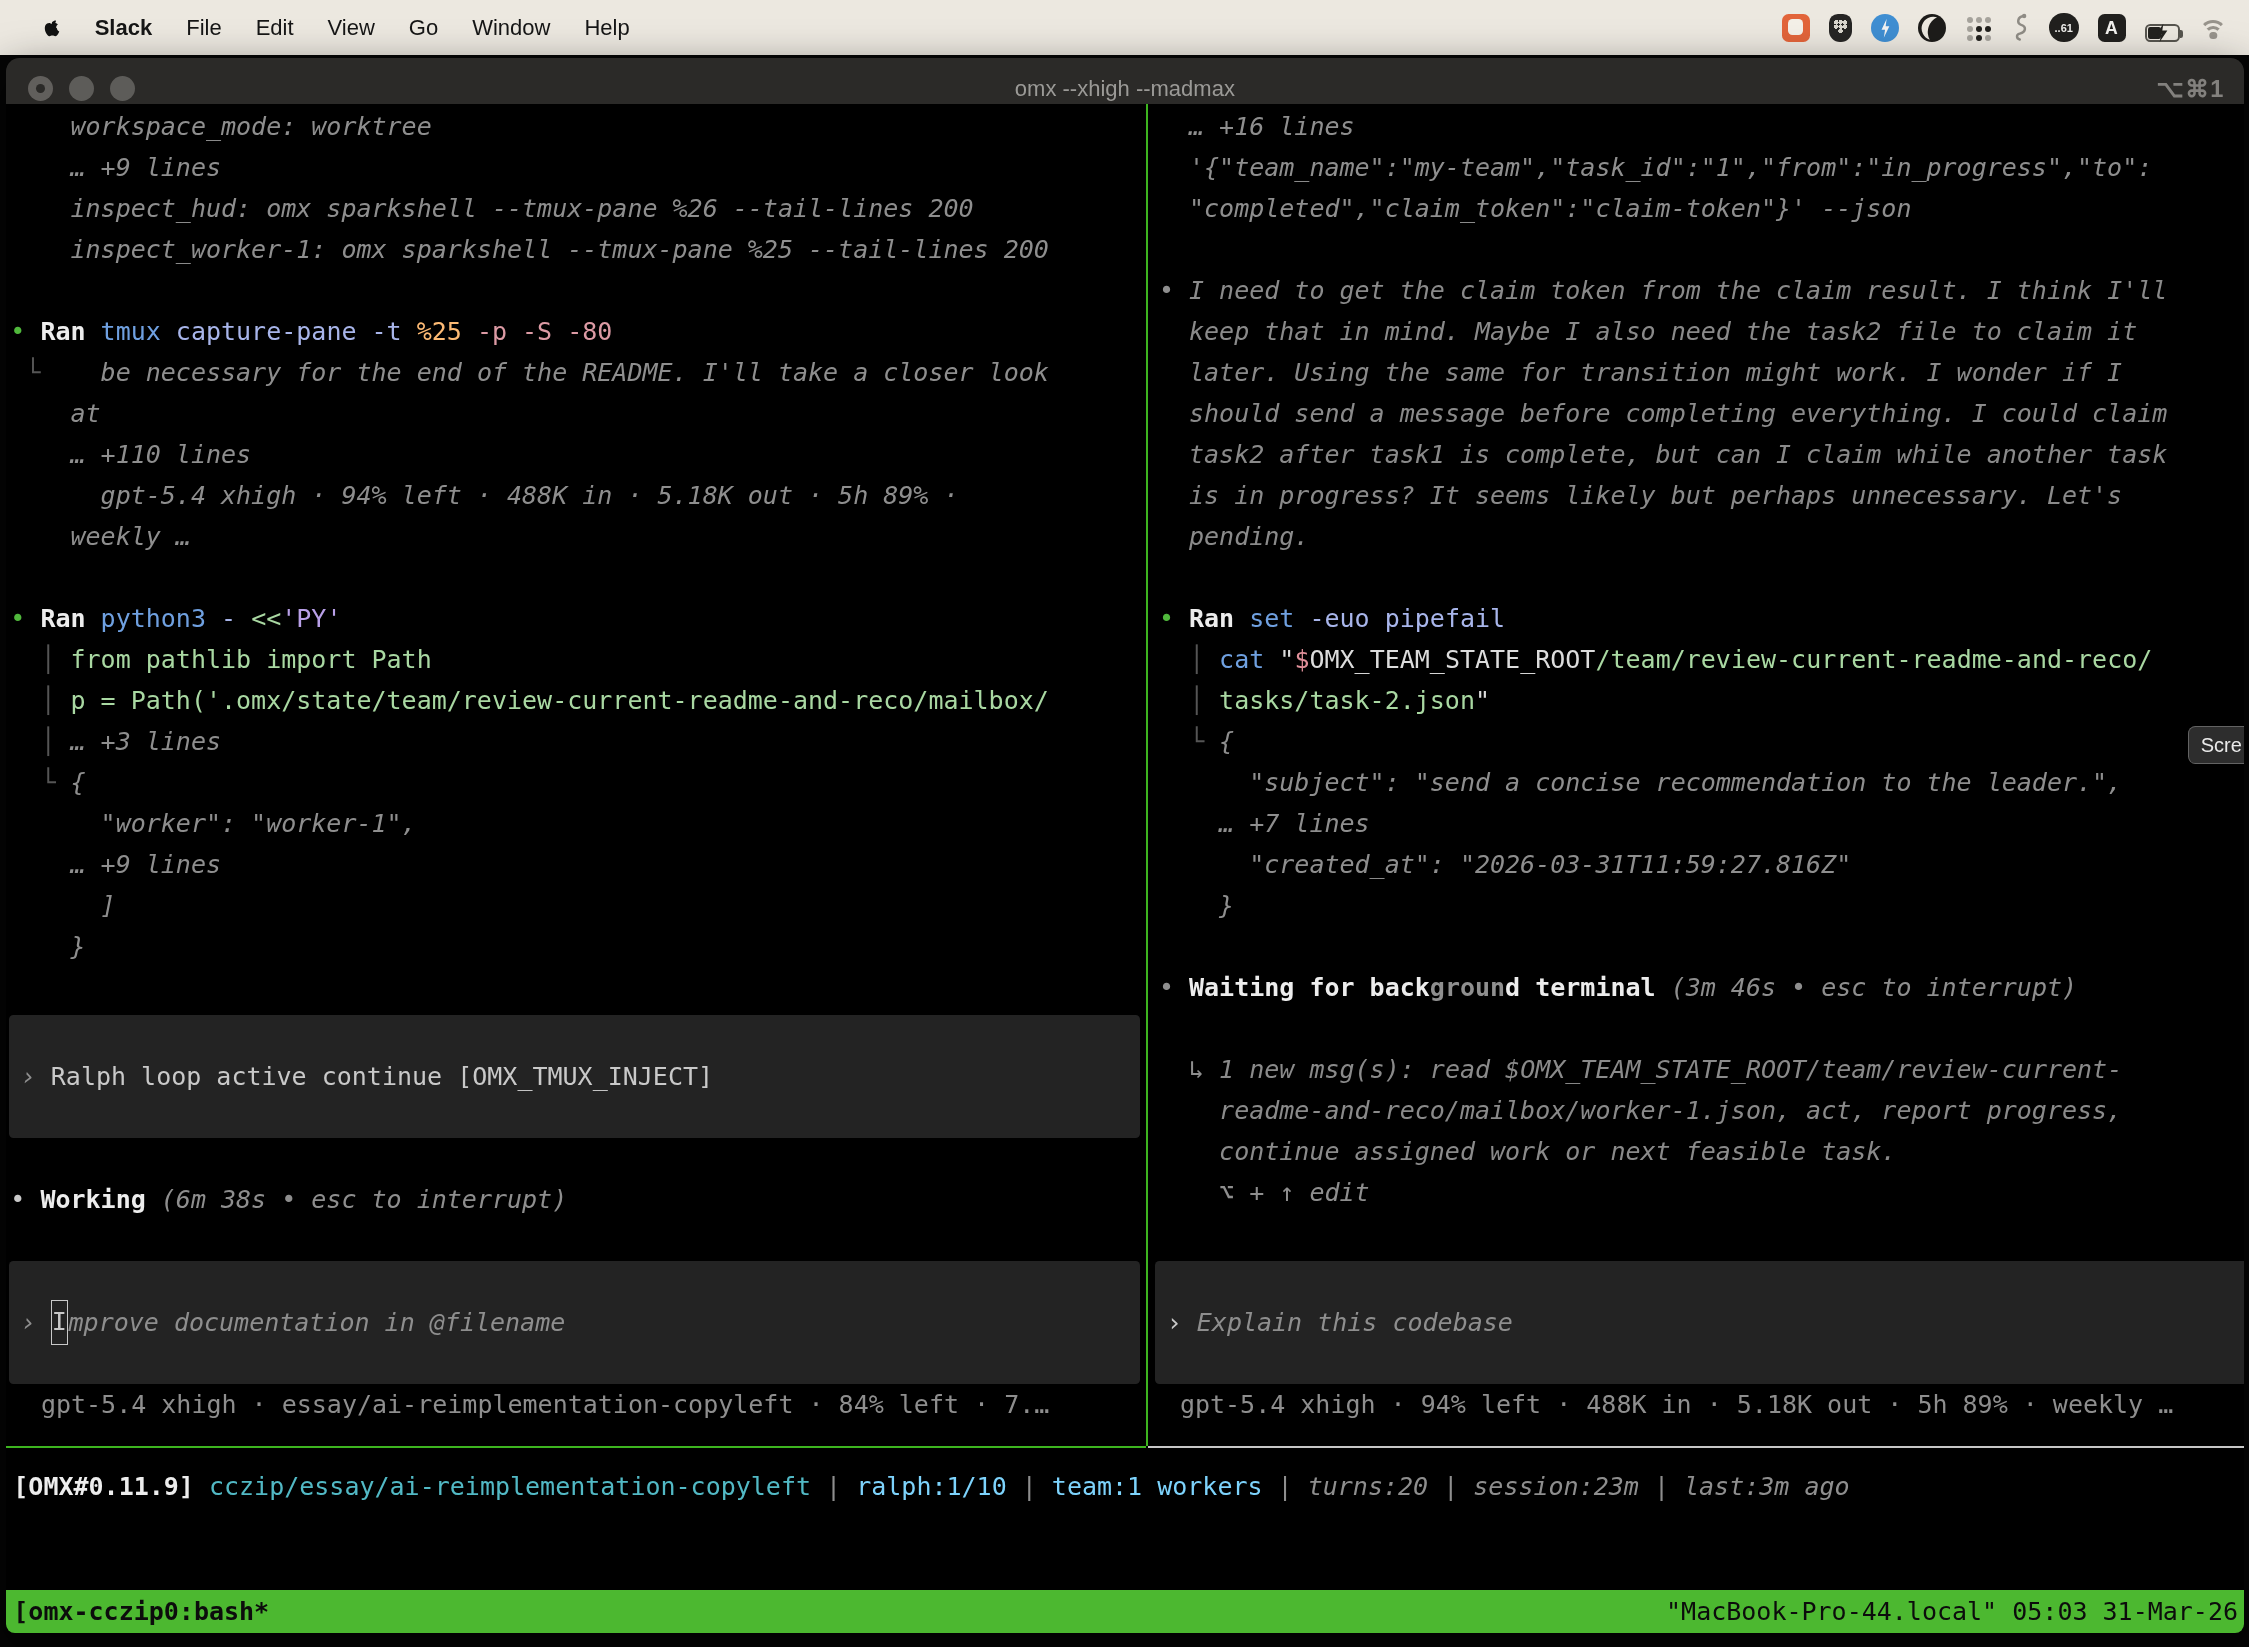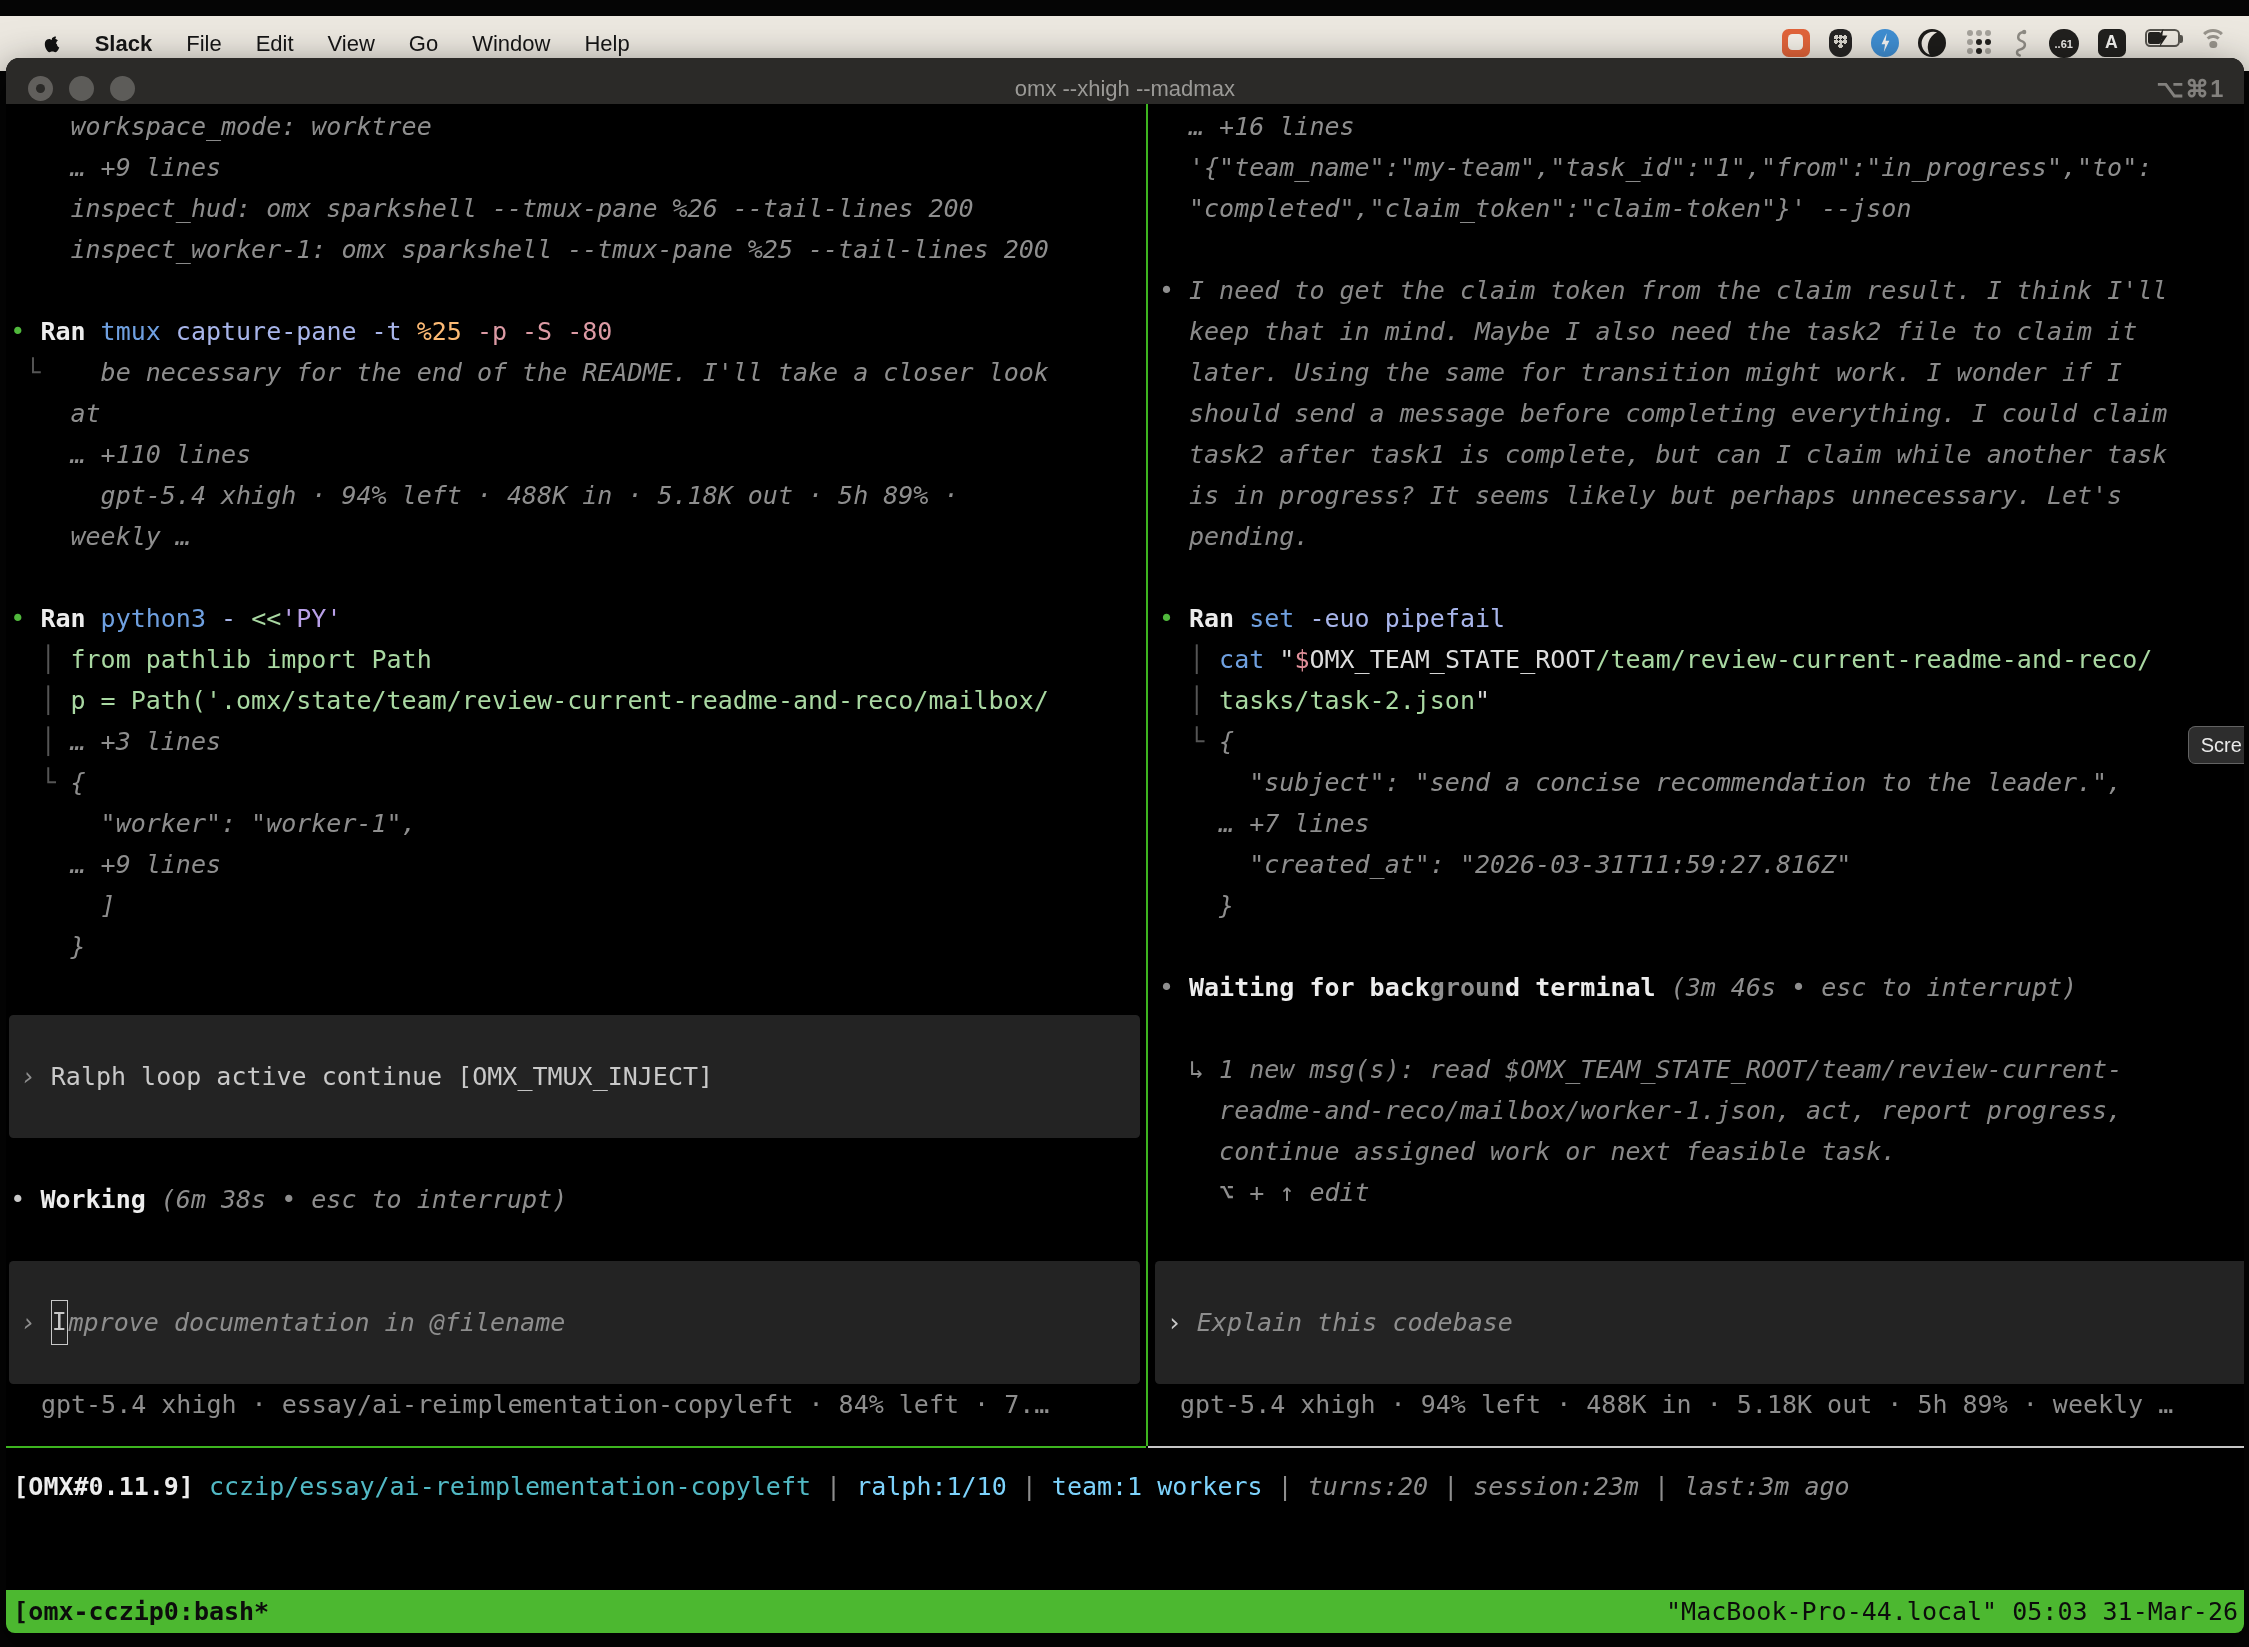--- a/index.html
+++ b/index.html
@@ -1,25 +1,25 @@
 <!DOCTYPE html>
 <html style="font-size:11.8px"><head>
 <meta charset="utf-8">
 <style>
   html,body{margin:0;padding:0;background:#050505;width:2250px;height:1648px;overflow:hidden;}
   *{box-sizing:border-box;}
 
   
-  .menubar{position:absolute;top:16px;left:0;width:2250px;height:55px;background:#ece8e0;
+  .menubar{position:absolute;top:0;left:0;width:2250px;height:55px;background:#ece8e0;
     display:flex;align-items:center;font-family:"Liberation Sans",sans-serif;font-size:22px;color:#161616;gap:28px;}
   .menubar-left{display:flex;align-items:center;gap:34px;padding-left:43px;}
   .apple{width:17.7px;height:20.7px;display:inline-block;}
   .menu-app{font-weight:700;}
   .menu-item{font-weight:400;cursor:default;}
-  .menubar-right{margin-left:auto;display:flex;align-items:flex-start;gap:19px;padding-right:22px;}
+  .menubar-right{margin-left:auto;display:flex;align-items:flex-end;gap:19px;padding-right:22px;}
   .sicon{position:relative;display:flex;align-items:center;justify-content:center;}
   .ic-chat{width:28px;height:28px;background:#e2643a;border-radius:6.6px;}
   .ic-chat::after{content:"";position:absolute;left:6.6px;top:5.2px;width:14.8px;height:16px;background:#f4f0e8;border-radius:4.4px;}
   .ic-shield{width:23.6px;height:28px;background:#262524;border-radius:8.9px 8.9px 11px 11px;}
   .ic-shield::after{content:"";position:absolute;left:5.2px;top:5.9px;width:13.3px;height:13.3px;
     background:
      radial-gradient(circle 2.2px at 2.2px 2.2px,#d8d5cd 98%,transparent),
      radial-gradient(circle 2.2px at 6.6px 2.2px,#d8d5cd 98%,transparent),
      radial-gradient(circle 2.2px at 11px 2.2px,#d8d5cd 98%,transparent),
      radial-gradient(circle 2.2px at 2.2px 6.6px,#d8d5cd 98%,transparent),

